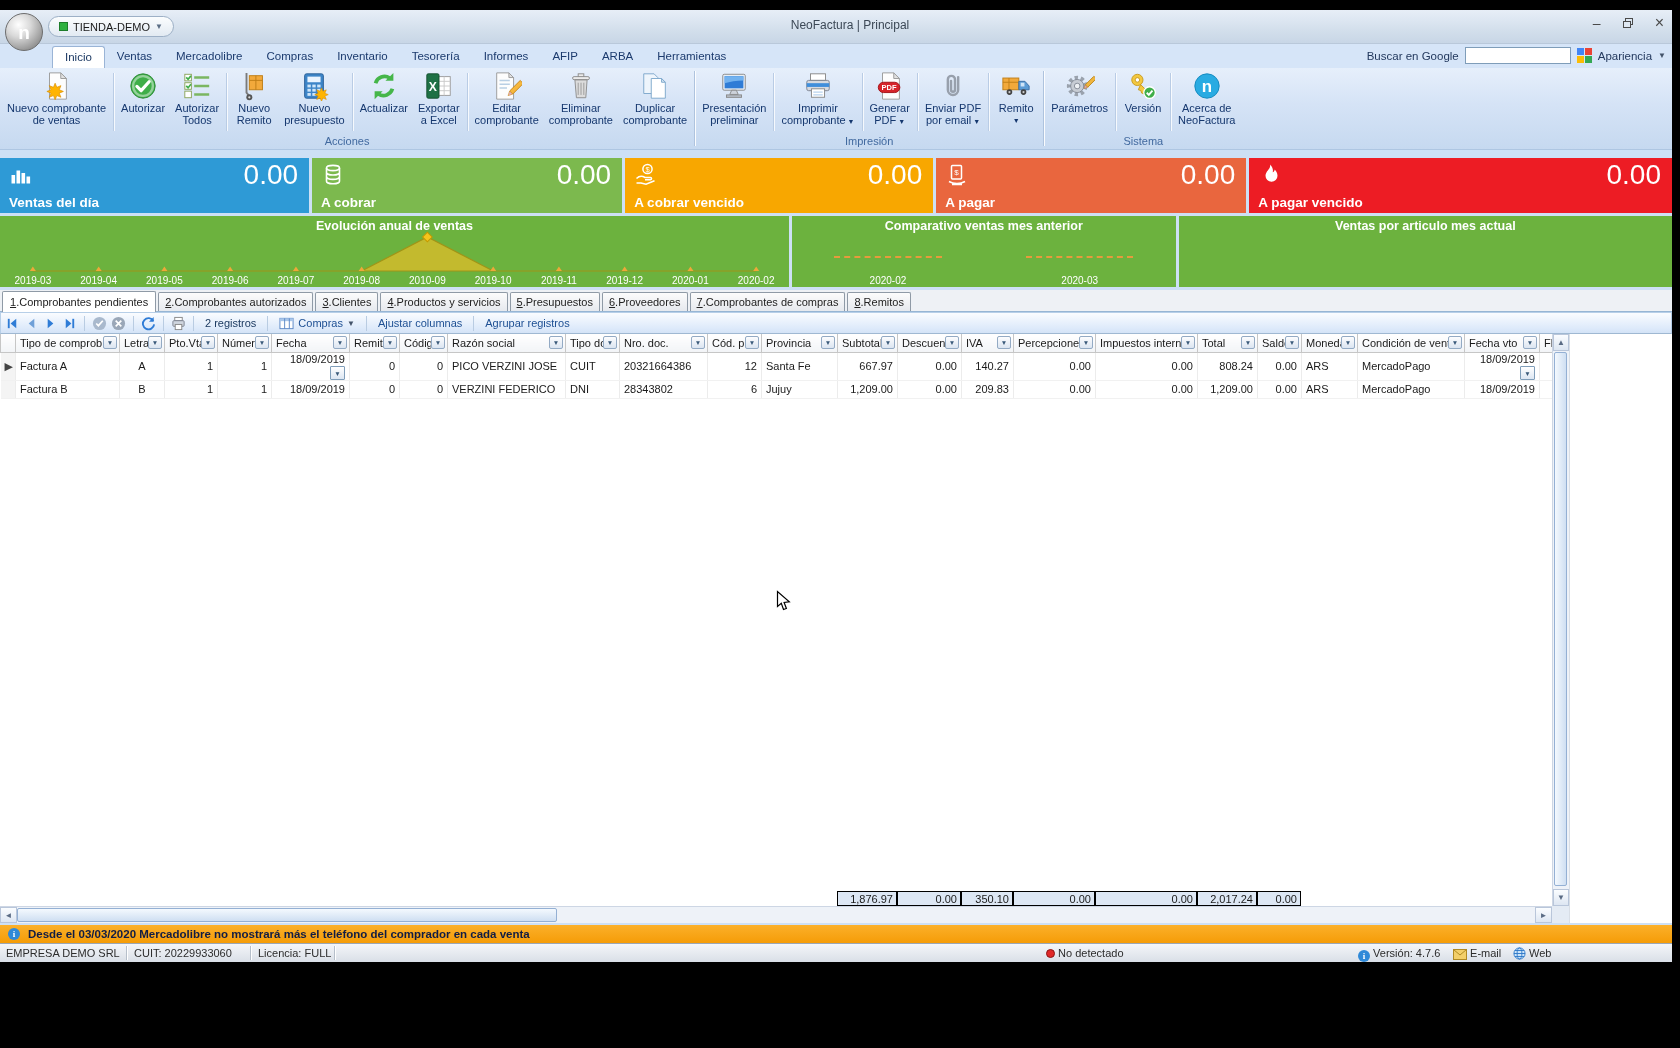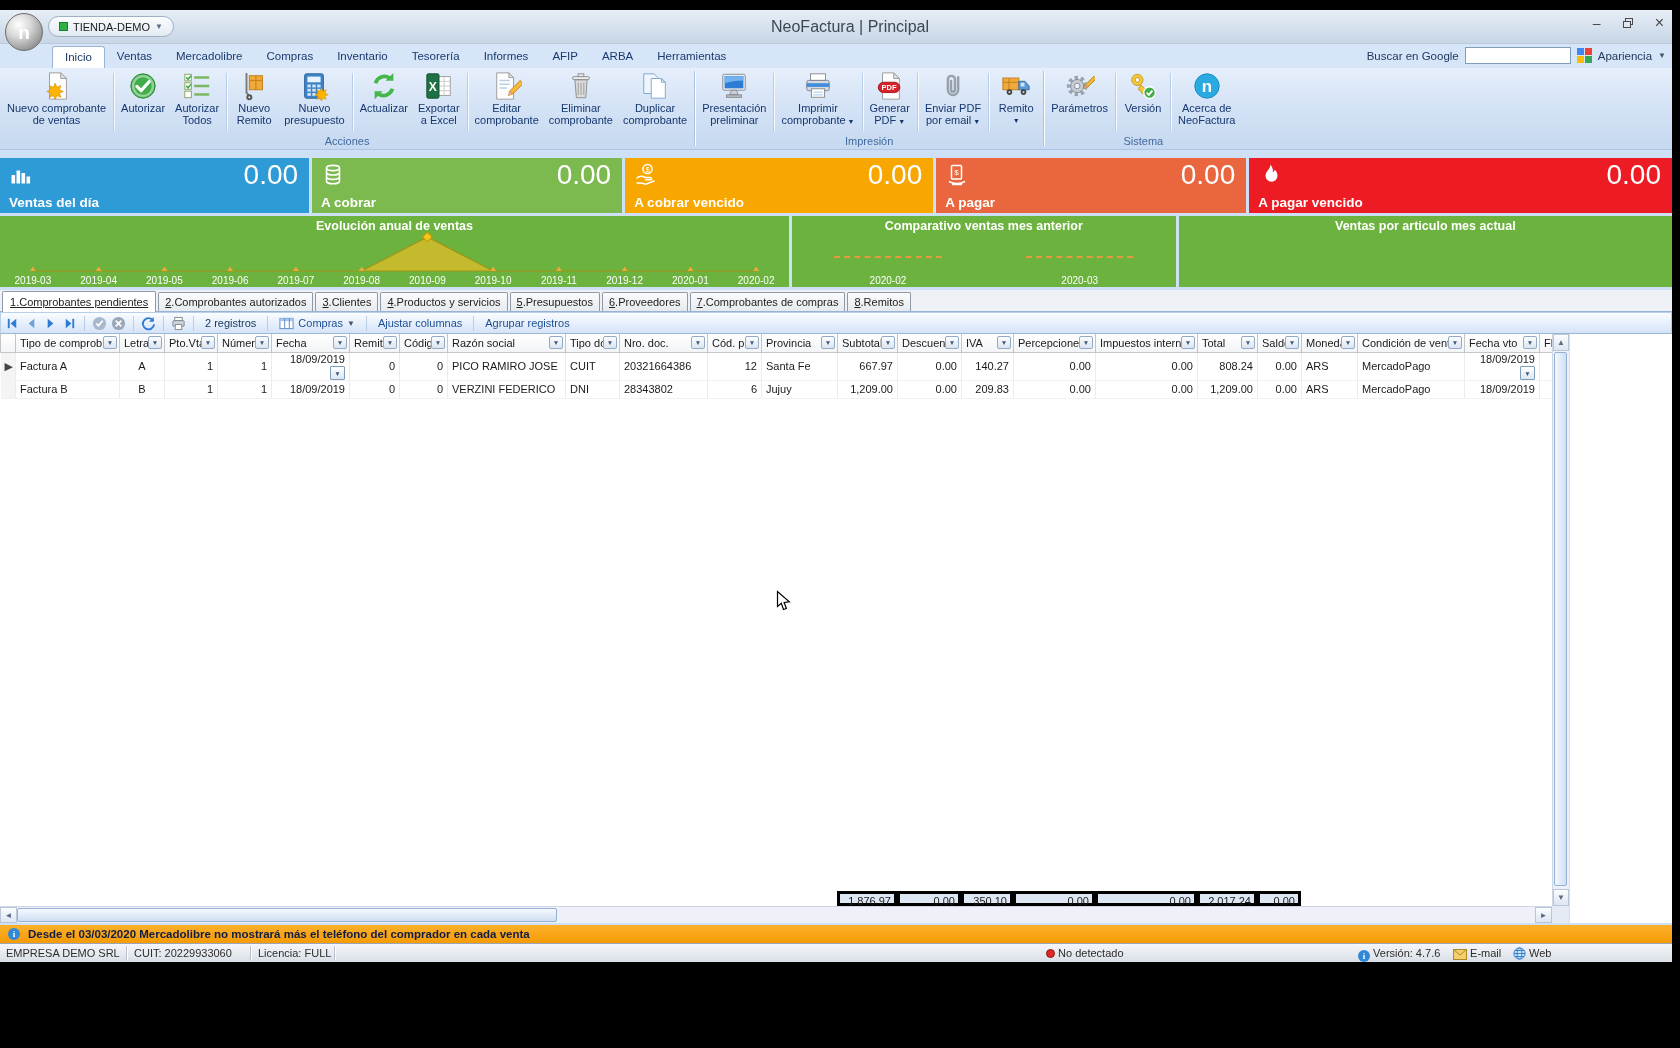--- a/index.html
+++ b/index.html
@@ -9,21 +9,21 @@
 
   
   .titlebar { position:relative; height:34px; background:linear-gradient(#e7eef7,#d3dfec 60%,#c8d6e6); border-bottom:1px solid #b9c8da; }
   .orb { position:absolute; left:5px; top:3px; width:38px; height:38px; border-radius:50%; z-index:30;
          background:radial-gradient(circle at 35% 30%, #ffffff, #d9d9d9 35%, #8e8e8e 80%, #5f5f5f);
          border:1px solid #6d6d6d; color:#fff; font-weight:bold; font-size:19px; text-align:center; line-height:37px; }
   .company-pill { position:absolute; left:48px; top:6px; height:21px; display:flex; align-items:center; gap:5px;
          padding:0 10px; border:1px solid #9db0c6; border-radius:11px; background:linear-gradient(#fbfdfe,#e2eaf2);}
   .green-sq { width:9px; height:9px; background:#2eb140; border:1px solid #1d7d2b; display:inline-block; }
   .pill-caret { color:#5b6e85; font-size:8px; }
-  .win-title { position:absolute; left:0; right:0; top:8px; text-align:center; color:#3c4856; font-size:16px;padding-left:28px; }
+  .win-title { position:absolute; left:0; right:0; top:8px; text-align:center; color:#3c4856; font-size:12px;padding-left:28px; }
   .win-controls { position:absolute; right:8px; top:2px; display:flex; gap:22px; align-items:center; height:22px; }
   .wc { color:#4a4a4a; font-size:14px; line-height:14px; cursor:default; }
   .wc-restore { width:10px; height:10px; position:relative; }
   .wc-restore i { position:absolute; border:1.4px solid #4a4a4a; width:8px; height:7px; display:block; }
   .wc-restore i:first-child { right:0; top:0; }
   .wc-restore i:last-child { left:0; bottom:0; background:#dfe8f2; }
 
   
   .menubar { position:relative; height:24px; background:#d6e5f8; display:flex; align-items:flex-end; }
   #menu-items { display:flex; margin-left:52px; height:22px; }
@@ -65,21 +65,21 @@
   .c-months span { flex:1; text-align:center; color:#fff; font-size:10px; }
   .c-segs { position:absolute; left:0; right:0; top:16px; bottom:0; display:flex; }
   .c-seg { flex:1; display:flex; flex-direction:column; align-items:center; justify-content:flex-end; }
   .c-dash { width:56%; border-top:2px dashed #e59b3d; margin-bottom:17px; }
   .c-seg span { color:#fff; font-size:10px; margin-bottom:1px; }
 
   
   .tabstrip { height:22px; margin-top:3px; background:#eef1f5; display:flex; align-items:flex-end; padding-left:2px; border-bottom:1px solid #96b5d4; }
   .tab { padding:3px 6px 3px; margin-right:2px; border:1px solid #8f9aa6; border-bottom:none; border-radius:2px 2px 0 0;
          background:linear-gradient(#fcfcfc,#e6e9ee); font-size:11px; color:#222; cursor:default; white-space:nowrap; }
-  .tab.active { background:#fff; padding:4px 7px; position:relative; top:1px;text-decoration:underline; }
+  .tab.active { background:#fff; padding:4px 7px; position:relative; top:1px; }
 
   
   .gtb { height:22px; background:linear-gradient(#fafcff,#dcE9fa 80%,#d3e3f6); border:1px solid #b7cfe8; border-bottom:1px solid #9fb8d2;
          display:flex; align-items:center; padding:0 4px; gap:4px; }
   .gtb-ico svg { width:15px; height:15px; display:block; }
   .gtb-sep { width:1px; height:15px; background:#b9cce2; margin:0 3px; }
   .gtb-text { color:#17365d; font-weight:normal; padding:0 4px;text-align:center; }
   .gtb-btn { color:#1d4f93; padding:0 4px; display:flex; align-items:center; gap:4px; cursor:default; }
 
   
@@ -94,21 +94,21 @@
               color:#3a5a7a; font-size:6.5px; text-align:center; line-height:12px; flex:none; }
   table.grid td { height:18px; font-size:11px; padding:0 4px; border-right:1px solid #ececec; border-bottom:1px solid #f1f1f1; white-space:nowrap; overflow:hidden; }
   td.sel-cell { background:#f4f4f4; border-right:1px solid #d5d5d5; color:#444; font-size:8px; text-align:center; padding:0; }
   .cell-combo { float:right; width:15px; height:14px; margin-top:1px; border:1px solid #7f9db9; border-radius:1px;
                 background:linear-gradient(#fff,#dce6f2); color:#3a5a7a; font-size:6.5px; text-align:center; line-height:13px; }
   .al-r { text-align:right; } .al-c { text-align:center; } .al-l { text-align:left; }
 
   .totals-strip { position:absolute; left:0; bottom:17px; width:1552px; height:16px; overflow:hidden; background:#fff; }
   table.totals { border-collapse:collapse; table-layout:fixed; width:1579px; }
   table.totals td { height:16px; padding:0; }
-  .tbox { display:block; height:15px; background:#dde7f4; border:3px solid #000000; font-size:11px; text-align:right; padding:0 3px; line-height:14px; }
+  .tbox { display:block; height:15px; background:#dde7f4; border:1px solid #000000; font-size:11px; text-align:right; padding:0 3px; line-height:14px; }
 
   
   .hscroll { position:absolute; left:0; bottom:0; width:1552px; height:17px; background:#eef2f8; border-top:1px solid #cdd6e4; }
   .sc-btn { position:absolute; top:0; width:17px; height:16px; background:linear-gradient(#fbfdff,#dde6f2); border:1px solid #b9c6da;
             color:#5a6b84; font-size:8px; text-align:center; line-height:15px; }
   .h-left { left:0; } .h-right { right:0; }
   .h-thumb { position:absolute; left:17px; top:1px; width:540px; height:14px; border:1px solid #94b0d4; border-radius:2px;
              background:linear-gradient(#f4f9fe,#cfdff2); }
   .vscroll { position:absolute; left:1552px; top:0; width:17px; height:572px; background:#eef2f8; border-left:1px solid #cdd6e4; }
   .v-btn { position:absolute; left:0; width:16px; height:17px; background:linear-gradient(#fbfdff,#dde6f2); border:1px solid #b9c6da;
@@ -798,21 +798,21 @@
           <tbody>
             <tr>
               <td class="sel-cell">▶</td>
               <td class="al-l">Factura A</td>
               <td class="al-c">A</td>
               <td class="al-r">1</td>
               <td class="al-r">1</td>
               <td class="al-r">18/09/2019<span class="cell-combo">▼</span></td>
               <td class="al-r">0</td>
               <td class="al-r">0</td>
-              <td class="al-l">PICO RAMIRO JOSE</td>
+              <td class="al-l">PICO VERZINI JOSE</td>
               <td class="al-l">CUIT</td>
               <td class="al-l">20321664386</td>
               <td class="al-r">12</td>
               <td class="al-l">Santa Fe</td>
               <td class="al-r">667.97</td>
               <td class="al-r">0.00</td>
               <td class="al-r">140.27</td>
               <td class="al-r">0.00</td>
               <td class="al-r">0.00</td>
               <td class="al-r">808.24</td>

